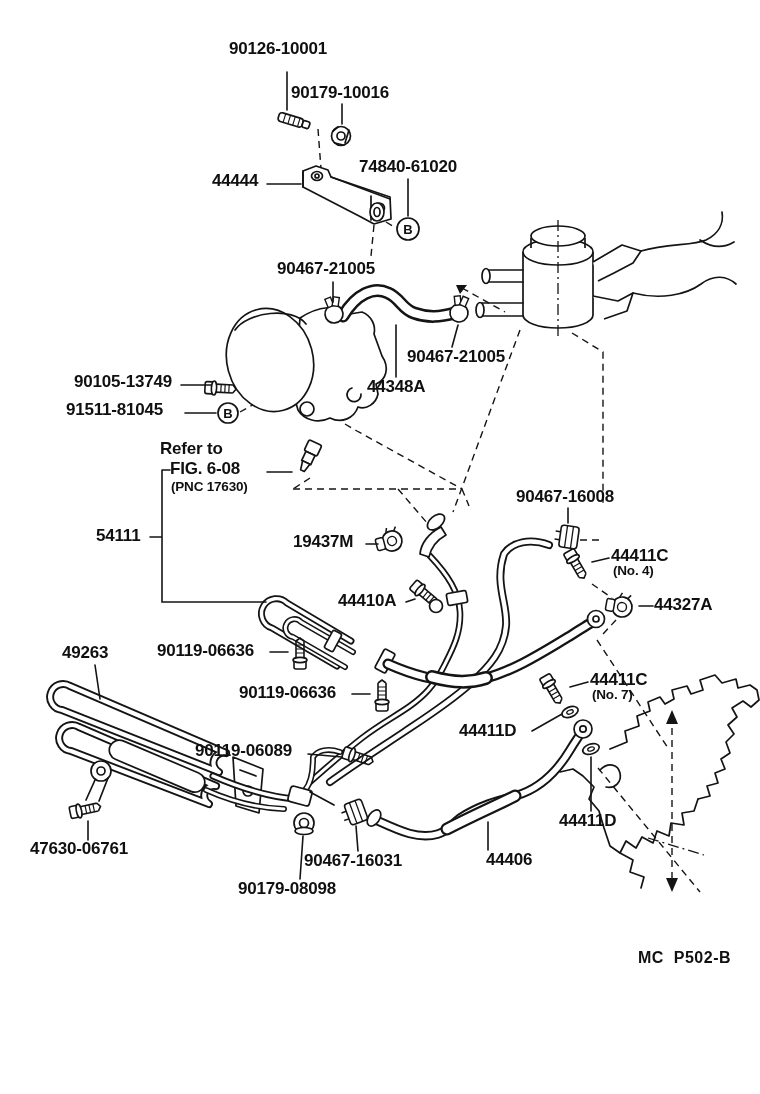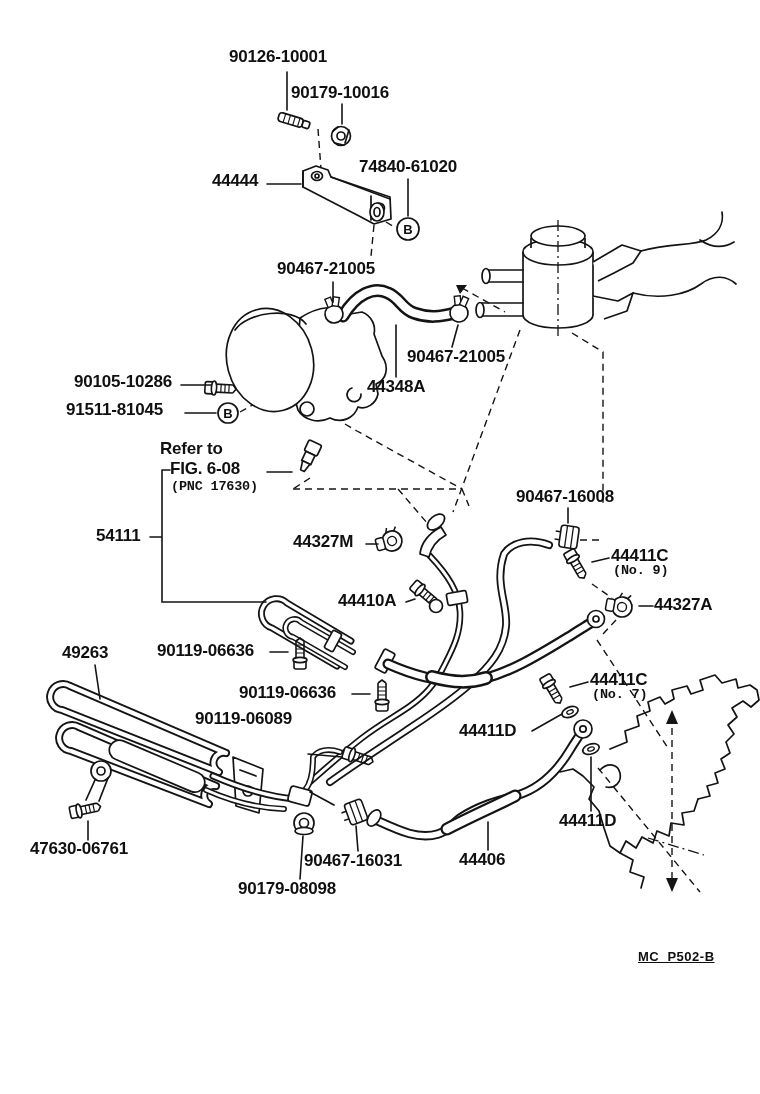--- a/index.html
+++ b/index.html
@@ -1,22 +1,22 @@
 <!DOCTYPE html>
 <html><head>
 <meta charset="utf-8">
 <style>
   html,body{margin:0;padding:0;background:#ffffff;}
   .stage{position:relative;width:760px;height:1094px;background:#ffffff;overflow:hidden;
          font-family:"Liberation Sans", sans-serif;}
   .stage svg{position:absolute;left:0;top:0;}
   .lbl{position:absolute;font:700 17px/1.04 "Liberation Sans", sans-serif;color:#101010;
        white-space:pre;letter-spacing:-0.2px;}
-  .lbl.sm{font-size:13.5px;letter-spacing:-0.2px;font-family:Liberation Mono, monospace;}
-  .lbl.footer{font-size:13px;letter-spacing:0.5px;text-decoration:underline;}
+  .lbl.sm{font-size:13.5px;letter-spacing:-0.2px;}
+  .lbl.footer{font-size:16px;letter-spacing:0.5px;}
   
   .ln{stroke:#141414;fill:none;stroke-width:1.7;stroke-linecap:round;stroke-linejoin:round;}
   .fw{fill:#ffffff;stroke:#141414;stroke-width:1.7;stroke-linejoin:round;}
   .tb{stroke:#141414;fill:none;stroke-linecap:round;stroke-linejoin:round;}
   .tw{stroke:#ffffff;fill:none;stroke-linecap:round;stroke-linejoin:round;}
   .ldr{stroke:#141414;fill:none;stroke-width:1.6;stroke-linecap:round;}
   .dash{stroke:#141414;fill:none;stroke-width:1.4;stroke-dasharray:7 5;}
   .dashdot{stroke:#141414;fill:none;stroke-width:1.3;stroke-dasharray:11 4 2 4;}
   .bmark{font:700 13px "Liberation Sans", sans-serif;fill:#101010;}
 </style>
@@ -313,46 +313,46 @@
     <path class="ldr" d="M588,682 L570,687"></path>
     <path class="ldr" d="M532,731 L562,714"></path>
     <path class="ldr" d="M591,811 V757"></path>
     <path class="ldr" d="M88,840 V821"></path>
     <path class="ldr" d="M358,851 L356,826"></path>
     <path class="ldr" d="M300,879 L303,836"></path>
     <path class="ldr" d="M488,850 V822"></path>
   </g>
 </svg>
 
-<div class="lbl" style="left:229px;top:48px">90126-10001</div>
+<div class="lbl" style="left:229px;top:40px">90126-10001</div>
 <div class="lbl" style="left:291px;top:84px">90179-10016</div>
 <div class="lbl" style="left:212px;top:172px">44444</div>
 <div class="lbl" style="left:359px;top:158px">74840-61020</div>
 <div class="lbl" style="left:277px;top:260px">90467-21005</div>
 <div class="lbl" style="left:407px;top:348px">90467-21005</div>
 <div class="lbl" style="left:367px;top:378px">44348A</div>
-<div class="lbl" style="left:74px;top:373px">90105-10286</div>
+<div class="lbl" style="left:74px;top:373px">90105-13749</div>
 <div class="lbl" style="left:66px;top:401px">91511-81045</div>
 <div class="lbl" style="left:160px;top:440px">Refer to</div>
 <div class="lbl" style="left:170px;top:460px">FIG. 6-08</div>
 <div class="lbl sm" style="left:171px;top:480px">(PNC 17630)</div>
 <div class="lbl" style="left:96px;top:527px">54111</div>
-<div class="lbl" style="left:293px;top:533px">44327M</div>
+<div class="lbl" style="left:293px;top:533px">19437M</div>
 <div class="lbl" style="left:516px;top:488px">90467-16008</div>
 <div class="lbl" style="left:611px;top:547px">44411C</div>
-<div class="lbl sm" style="left:613px;top:564px">(No. 9)</div>
+<div class="lbl sm" style="left:613px;top:564px">(No. 4)</div>
 <div class="lbl" style="left:654px;top:596px">44327A</div>
 <div class="lbl" style="left:338px;top:592px">44410A</div>
 <div class="lbl" style="left:157px;top:642px">90119-06636</div>
 <div class="lbl" style="left:239px;top:684px">90119-06636</div>
 <div class="lbl" style="left:62px;top:644px">49263</div>
-<div class="lbl" style="left:195px;top:710px">90119-06089</div>
+<div class="lbl" style="left:195px;top:742px">90119-06089</div>
 <div class="lbl" style="left:590px;top:671px">44411C</div>
 <div class="lbl sm" style="left:592px;top:688px">(No. 7)</div>
 <div class="lbl" style="left:459px;top:722px">44411D</div>
 <div class="lbl" style="left:559px;top:812px">44411D</div>
 <div class="lbl" style="left:30px;top:840px">47630-06761</div>
 <div class="lbl" style="left:304px;top:852px">90467-16031</div>
 <div class="lbl" style="left:238px;top:880px">90179-08098</div>
-<div class="lbl" style="left:459px;top:851px">44406</div>
+<div class="lbl" style="left:486px;top:851px">44406</div>
 <div class="lbl footer" style="left:638px;top:950px">MC  P502-B</div>
 
 </div>
 
 </body></html>

